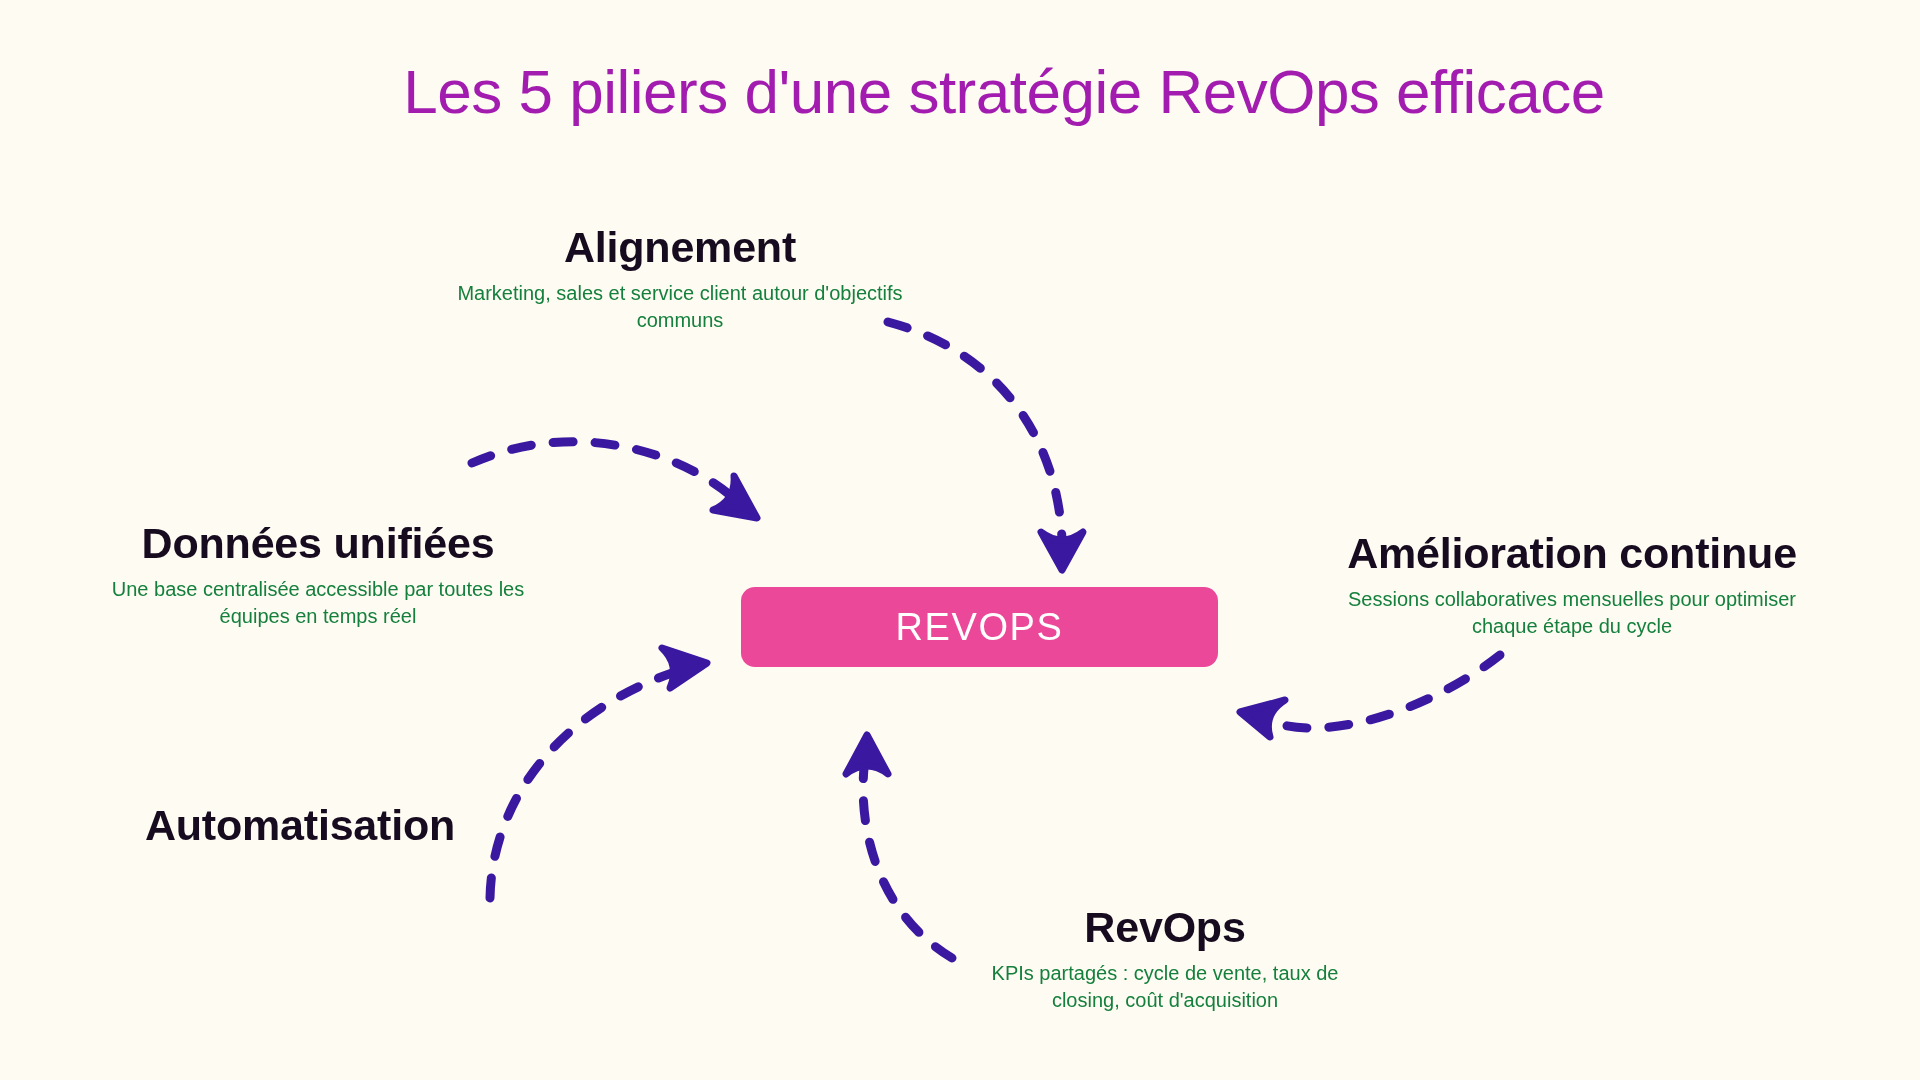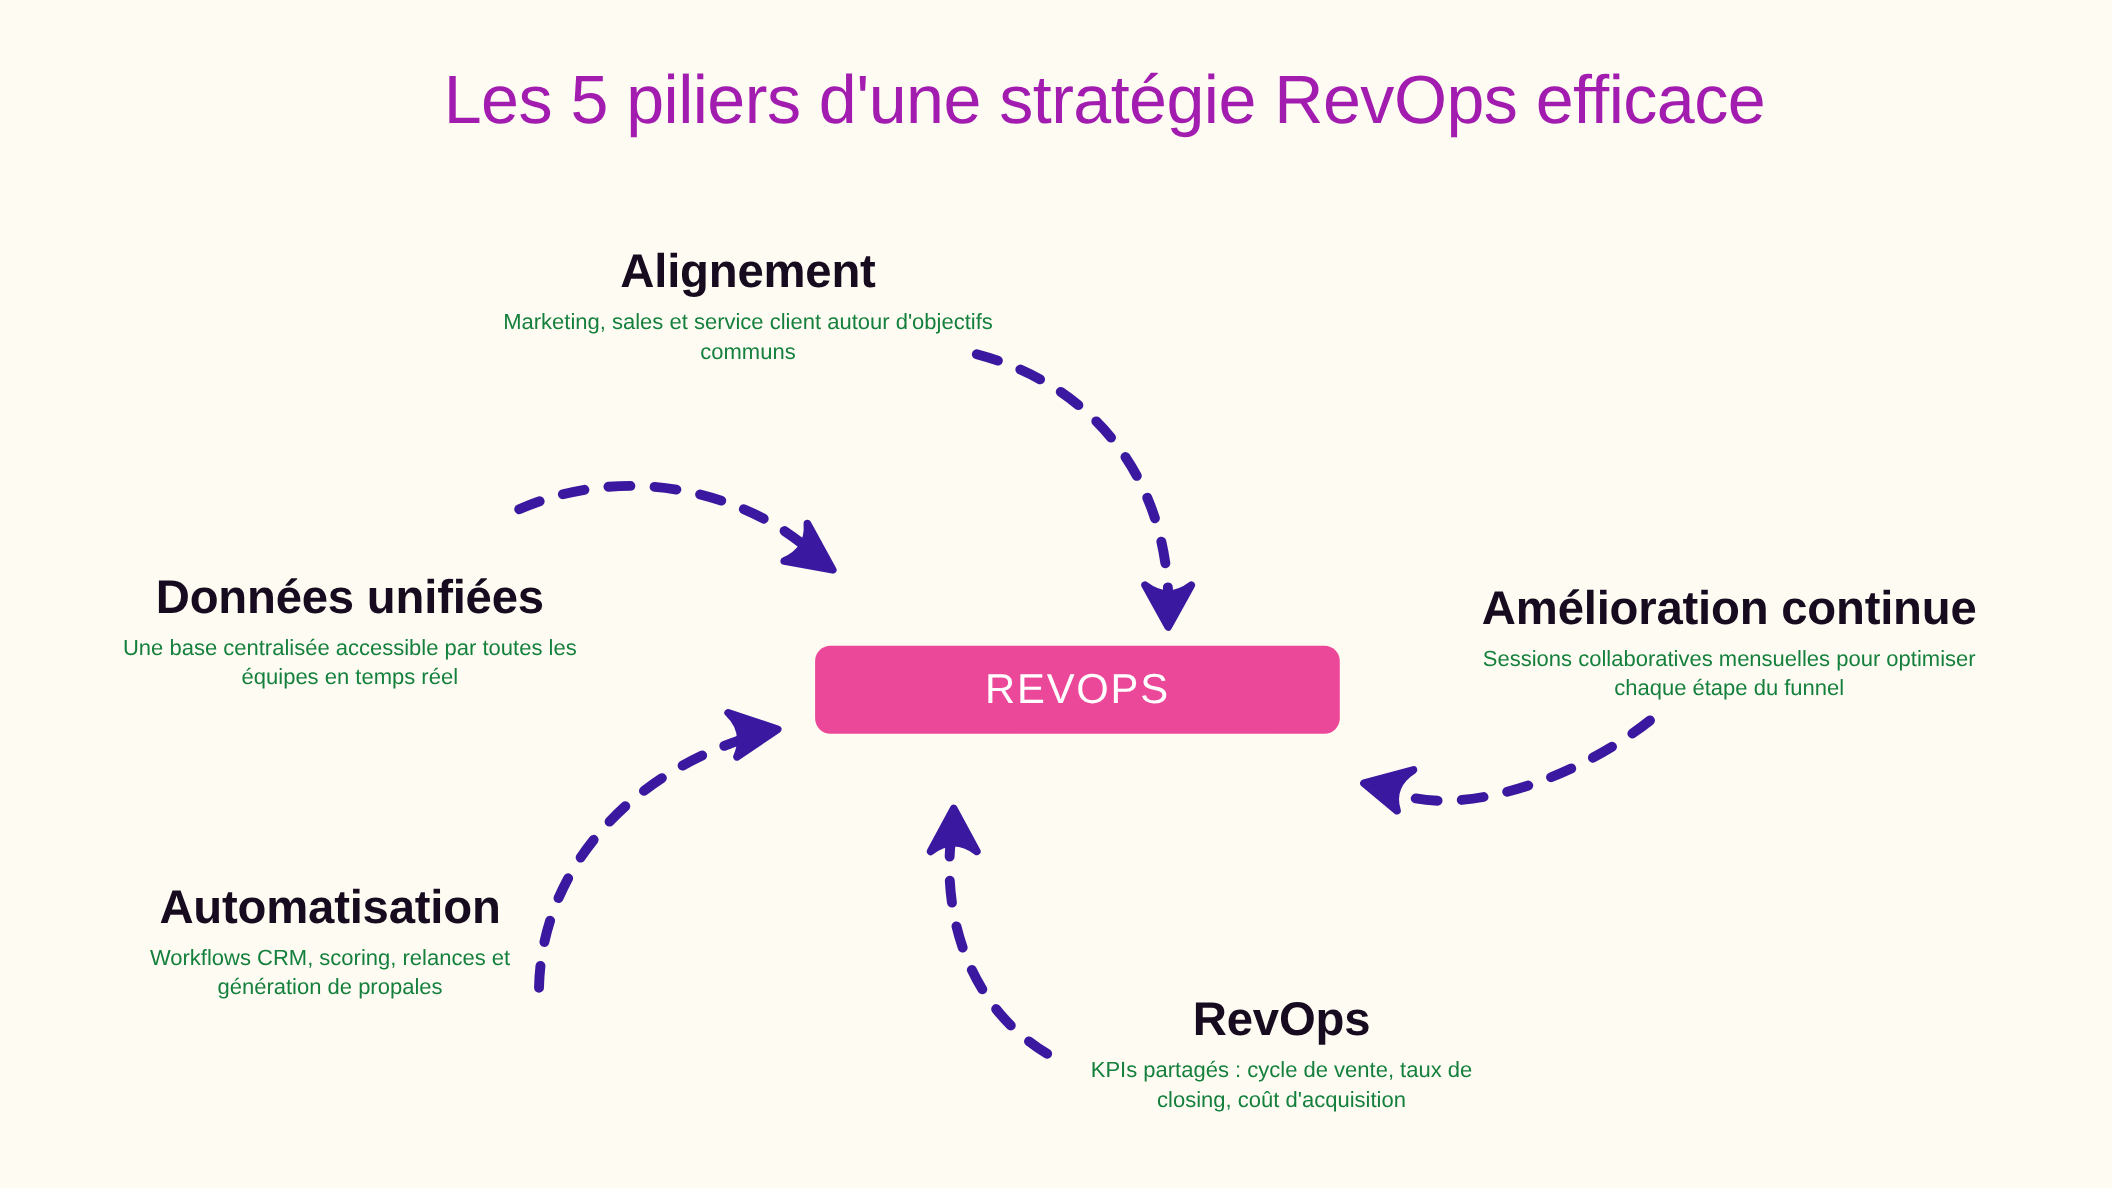--- a/index.html
+++ b/index.html
@@ -161,26 +161,25 @@
     <div class="pillar-desc">Marketing, sales et service client autour d'objectifs communs</div>
   </div>
 
   <div class="pillar" id="pillar-donnees">
     <div class="pillar-title">Données unifiées</div>
     <div class="pillar-desc">Une base centralisée accessible par toutes les équipes en temps réel</div>
   </div>
 
   <div class="pillar" id="pillar-amelioration">
     <div class="pillar-title">Amélioration continue</div>
-    <div class="pillar-desc">Sessions collaboratives mensuelles pour optimiser chaque étape du funnel</div>
+    <div class="pillar-desc">Sessions collaboratives mensuelles pour optimiser chaque étape du cycle</div>
   </div>
 
   <div class="pillar" id="pillar-automatisation">
     <div class="pillar-title">Automatisation</div>
-    <div class="pillar-desc">Workflows CRM, scoring, relances et génération de propales</div>
   </div>
 
   <div class="pillar" id="pillar-mesure">
     <div class="pillar-title">RevOps</div>
     <div class="pillar-desc">KPIs partagés : cycle de vente, taux de closing, coût d'acquisition</div>
   </div>
 
 </div>
 
 </body></html>

